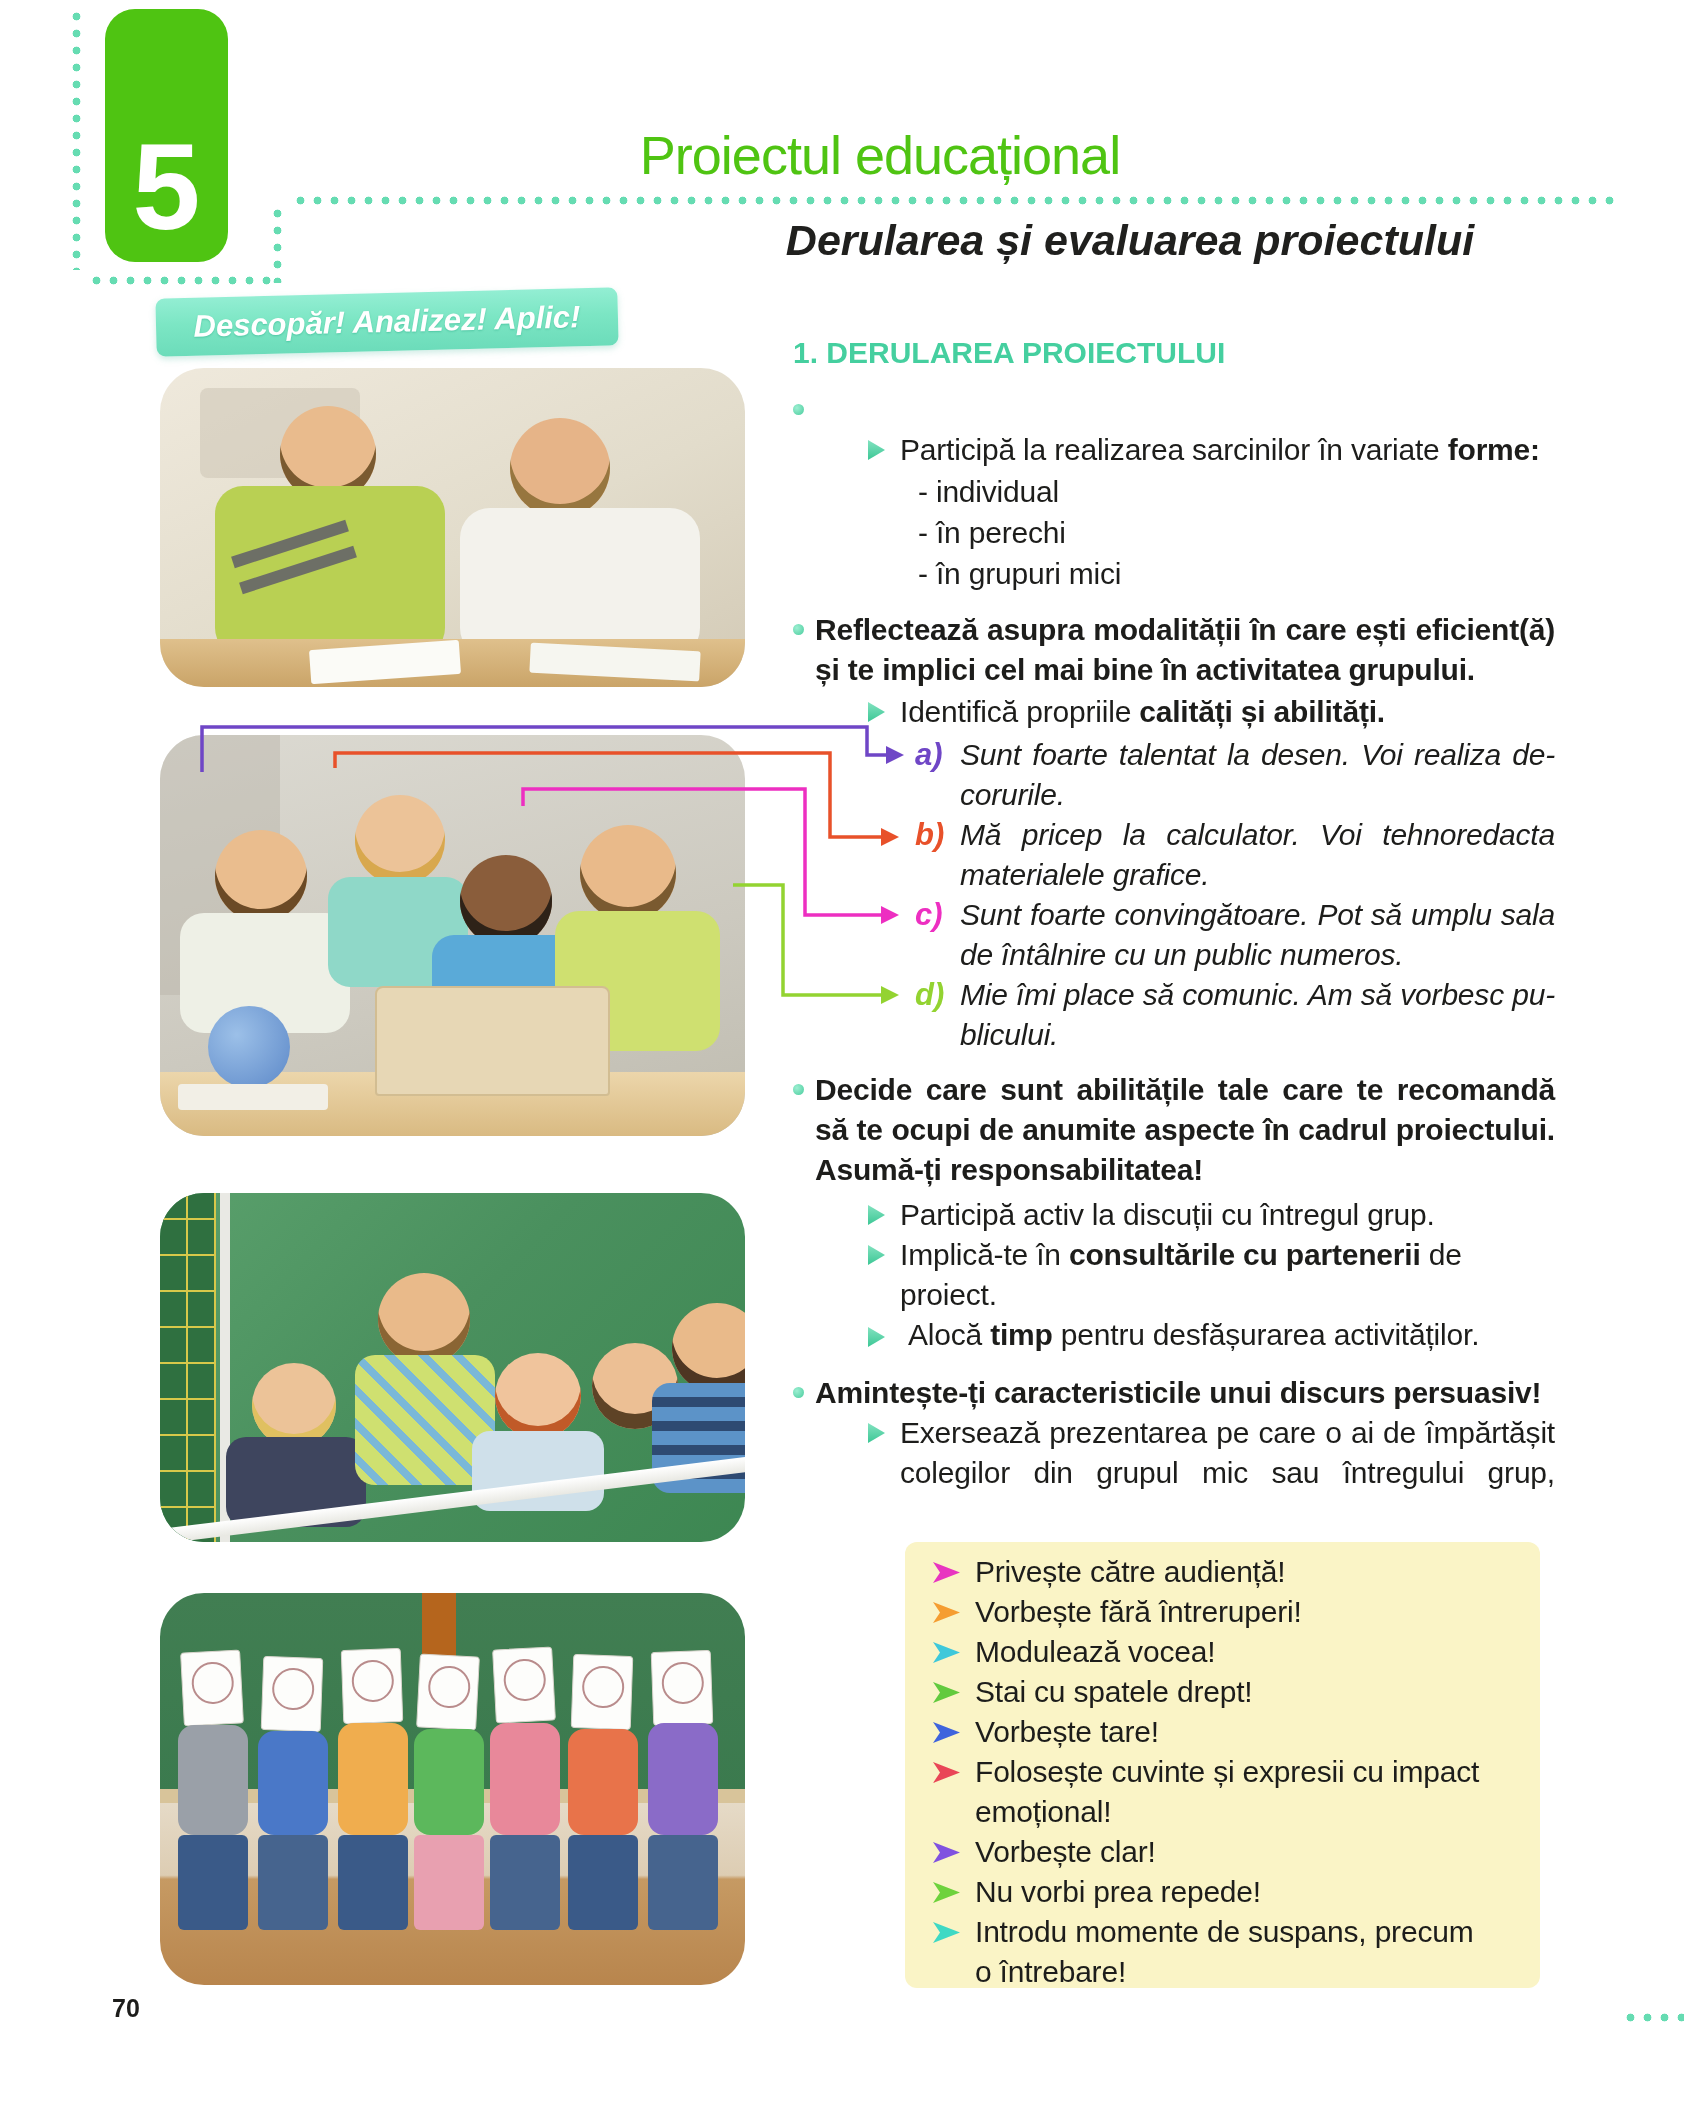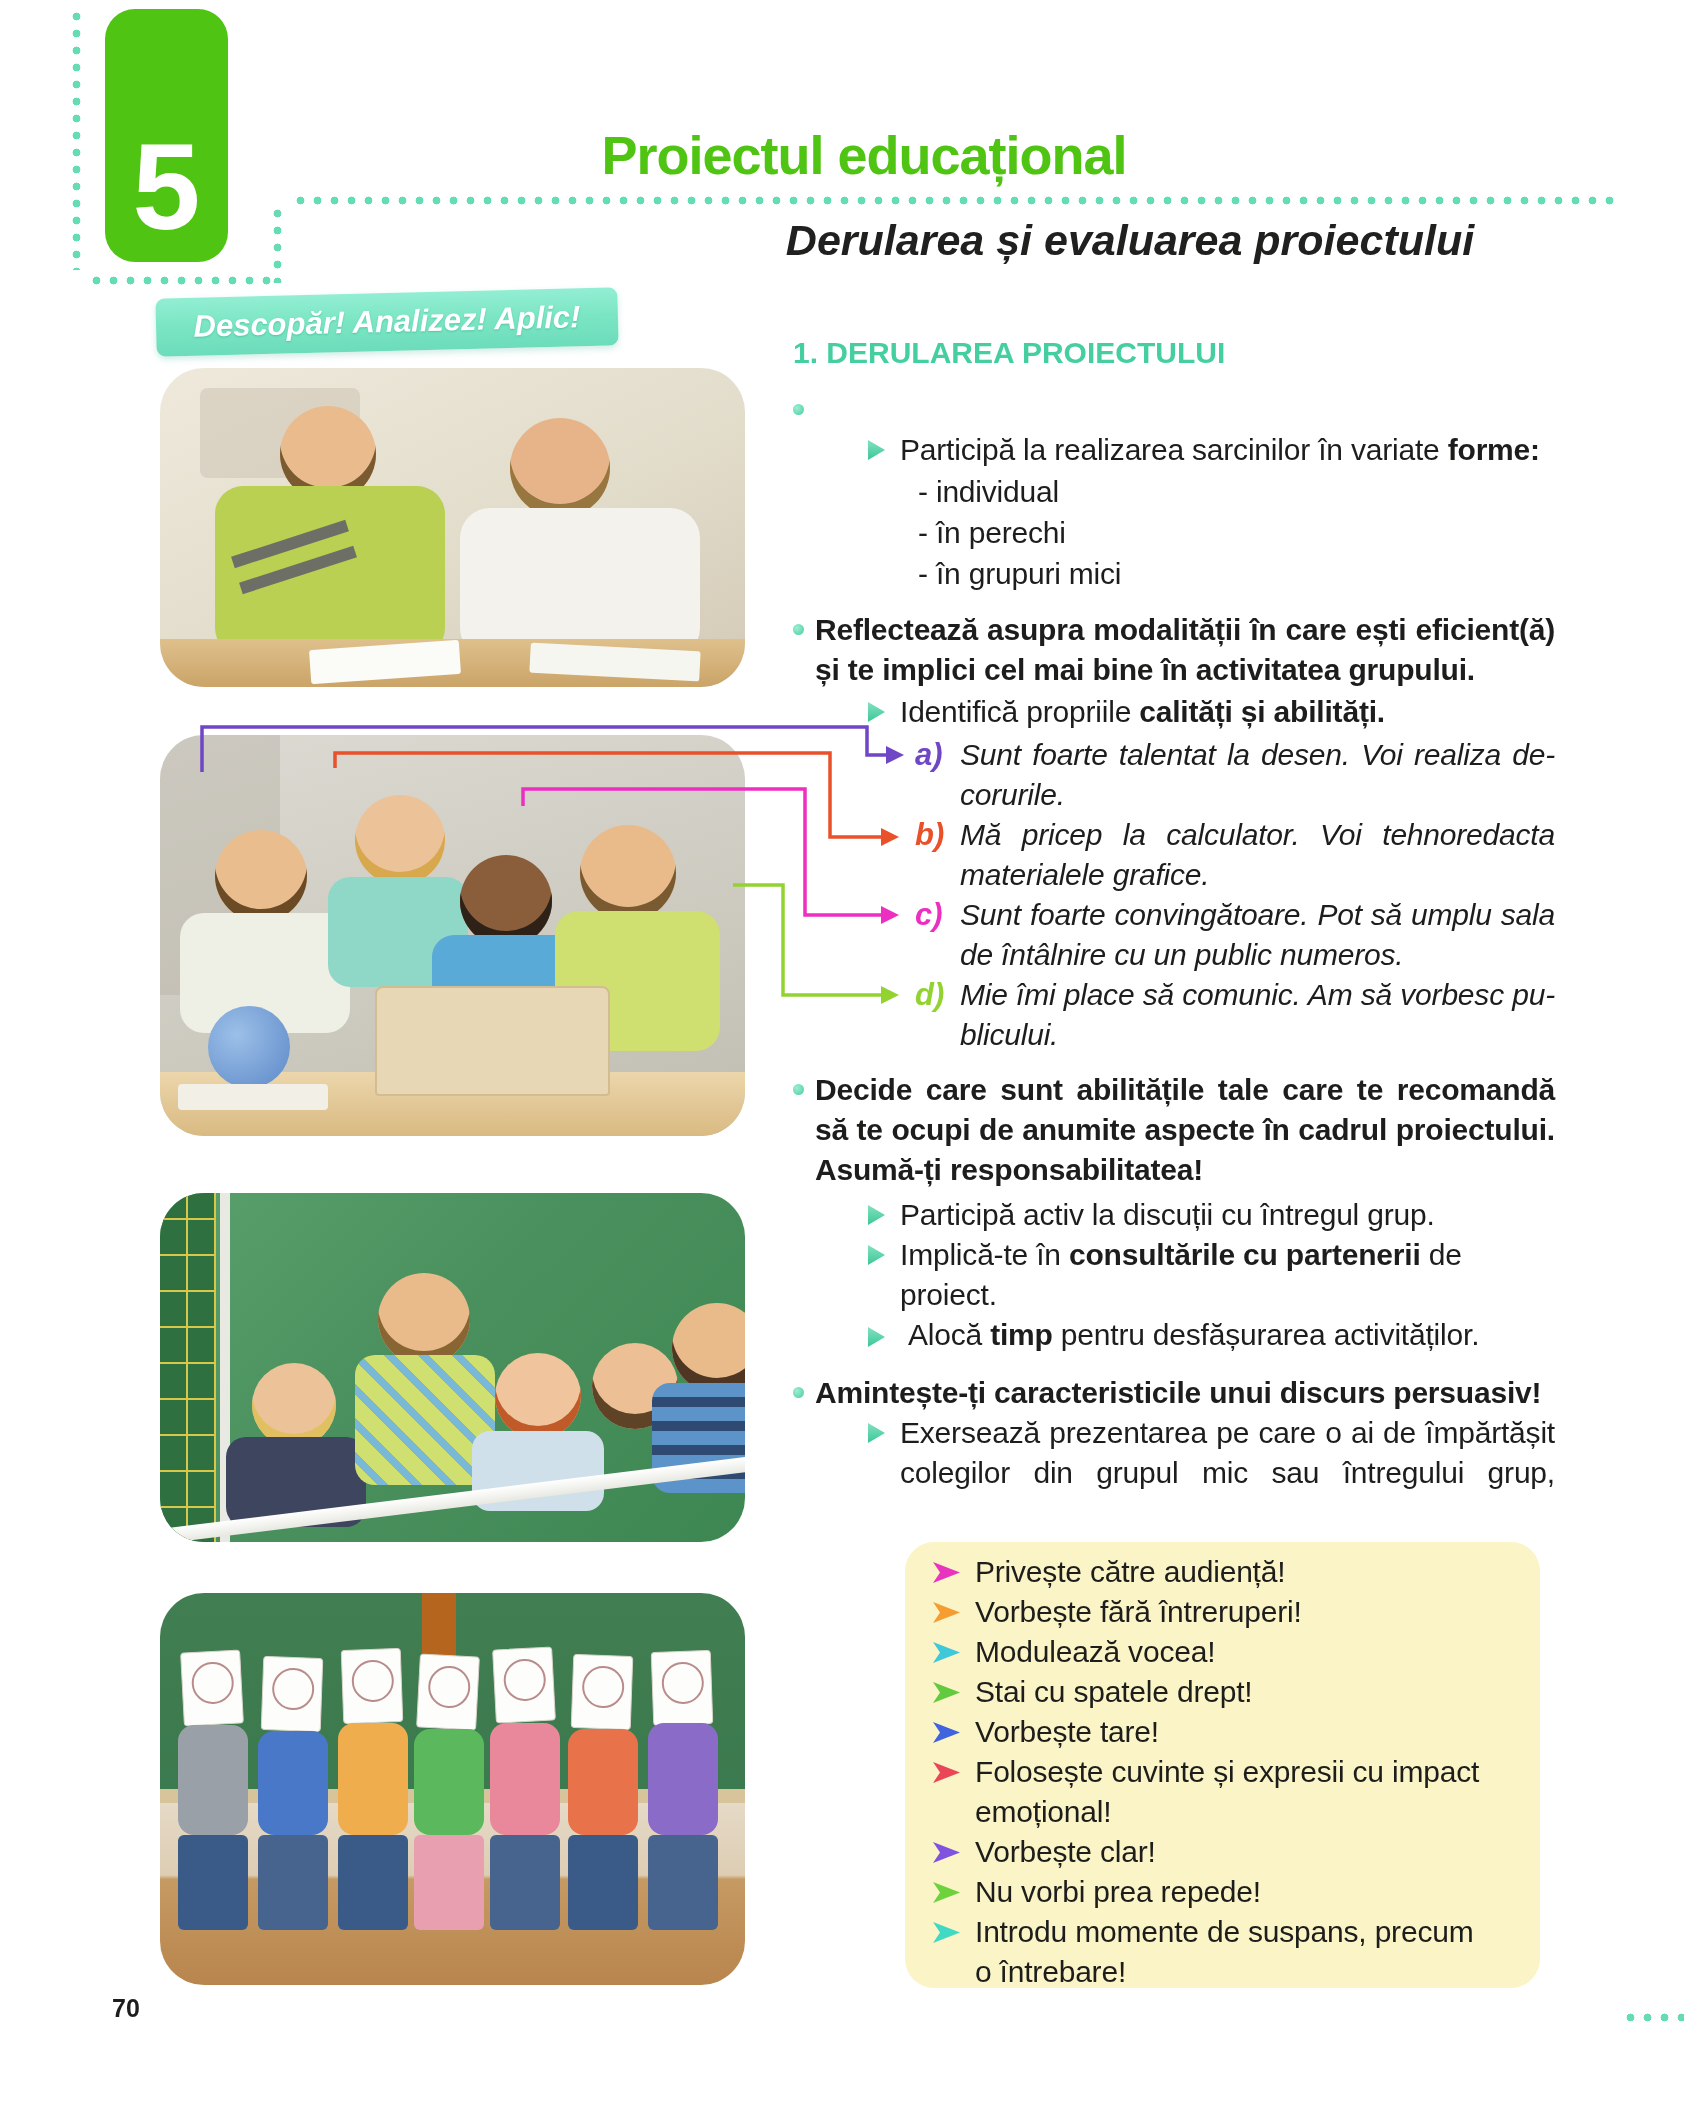--- a/index.html
+++ b/index.html
@@ -11,21 +11,21 @@
   .page{position:relative;width:1693px;height:2126px;background:#fff;overflow:hidden;margin:0 auto;}
 
   
   .dots{position:absolute;}
   .dots-h{height:9px;background-image:radial-gradient(circle,var(--teal) 0 3.6px,transparent 4.2px);background-size:17px 9px;background-repeat:repeat-x;background-position:left center;}
   .dots-v{width:9px;background-image:radial-gradient(circle,var(--teal) 0 3.6px,transparent 4.2px);background-size:9px 17px;background-repeat:repeat-y;background-position:center top;}
 
   .chapter-box{position:absolute;left:105px;top:9px;width:123px;height:253px;background:var(--green);border-radius:30px;display:flex;align-items:flex-end;justify-content:center;}
   .chapter-box span{font-size:122px;font-weight:bold;color:#fff;line-height:1;padding-bottom:14px;}
 
-  .page-title{position:absolute;left:464px;top:124px;width:800px;text-align:center;font-size:54px;font-weight:bold;color:var(--green);letter-spacing:-1px;}
+  .page-title{position:absolute;left:480px;top:124px;width:800px;text-align:center;font-size:54px;font-weight:normal;color:var(--green);letter-spacing:-1px;}
   .page-subtitle{position:absolute;left:700px;top:216px;width:860px;text-align:center;font-size:43px;font-weight:bold;font-style:italic;color:#20201e;}
 
   .banner{position:absolute;left:156px;top:293px;width:462px;height:58px;background:linear-gradient(180deg,#93eed3 0%,var(--banner) 45%,#6cdcba 100%);border-radius:9px;transform:rotate(-1.4deg);display:flex;align-items:center;justify-content:center;box-shadow:0 3px 6px rgba(120,200,180,.35);}
   .banner span{color:#fff;font-size:31px;font-weight:bold;font-style:italic;text-shadow:0 1px 2px rgba(0,150,110,.35);}
 
   
   .photo{position:absolute;left:160px;width:585px;border-radius:44px;overflow:hidden;z-index:1;}
   .ph1{top:368px;height:319px;background:linear-gradient(155deg,#efe9dc 0%,#e2dccb 55%,#d3cab6 100%);}
   .ph2{top:735px;height:401px;background:linear-gradient(165deg,#dcdad2 0%,#ccc9bf 60%,#bfbcb0 100%);}
   .ph3{top:1193px;height:349px;background:linear-gradient(135deg,#5aa06c 0%,#4a905e 45%,#3d8752 100%);}
@@ -48,21 +48,21 @@
   .rc{position:absolute;z-index:4;font-size:30px;line-height:40px;letter-spacing:-0.2px;}
   .section-heading{left:793px;top:333px;font-weight:bold;font-size:30px;color:var(--teal-dark);letter-spacing:0;}
   .b{font-weight:bold;}
   .jl{text-align:justify;text-align-last:justify;}
   .dot-bullet{position:absolute;width:11px;height:11px;border-radius:50%;background:radial-gradient(circle at 35% 35%,#9defd2,#49cc9d);z-index:4;}
   .tri-bullet{position:absolute;width:17px;height:20px;background:linear-gradient(180deg,#83e2c0,#3cc795);clip-path:polygon(0 0,100% 50%,0 100%);z-index:4;}
   .abc-label{position:absolute;left:915px;font-size:31px;line-height:40px;font-weight:bold;font-style:italic;z-index:4;}
   .abc-text{font-style:italic;}
 
   
-  .tips-box{position:absolute;left:905px;top:1542px;width:635px;height:446px;background:var(--yellow);border-radius:29px;padding:10px 28px 0 28px;z-index:3;}
+  .tips-box{position:absolute;left:905px;top:1542px;width:635px;height:446px;background:var(--yellow);border-radius:12px;padding:10px 28px 0 28px;z-index:3;}
   .tip{display:flex;gap:15px;font-size:30px;line-height:40px;letter-spacing:-0.2px;}
   .tip-arrow{flex:none;width:27px;height:21px;margin-top:10px;background:currentColor;clip-path:polygon(0 0,100% 50%,0 100%,26% 50%);}
   .tip-text{white-space:pre-line;}
 
   .page-number{position:absolute;left:112px;top:1994px;font-size:25px;font-weight:bold;}
   .corner-dots{left:1622px;top:2013px;width:62px;}
 </style>
 </head>
 <body>
 

